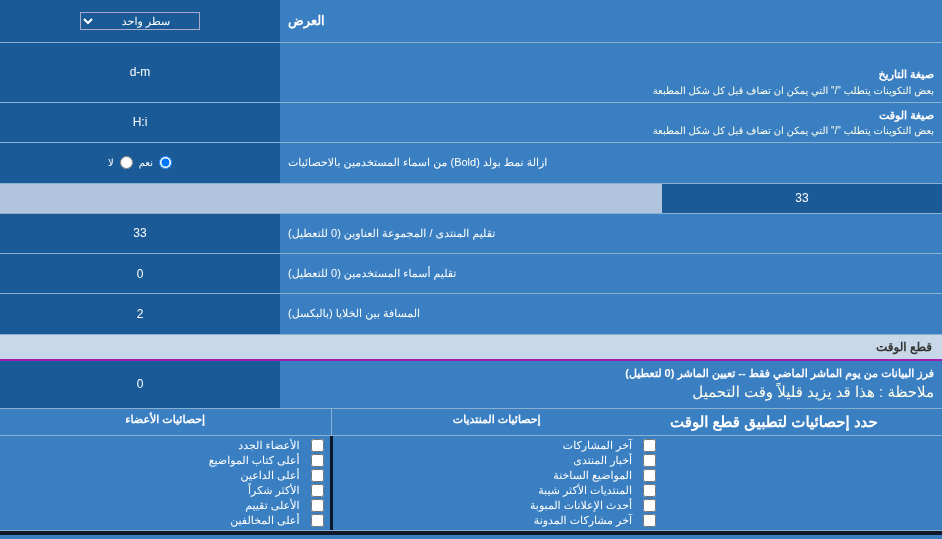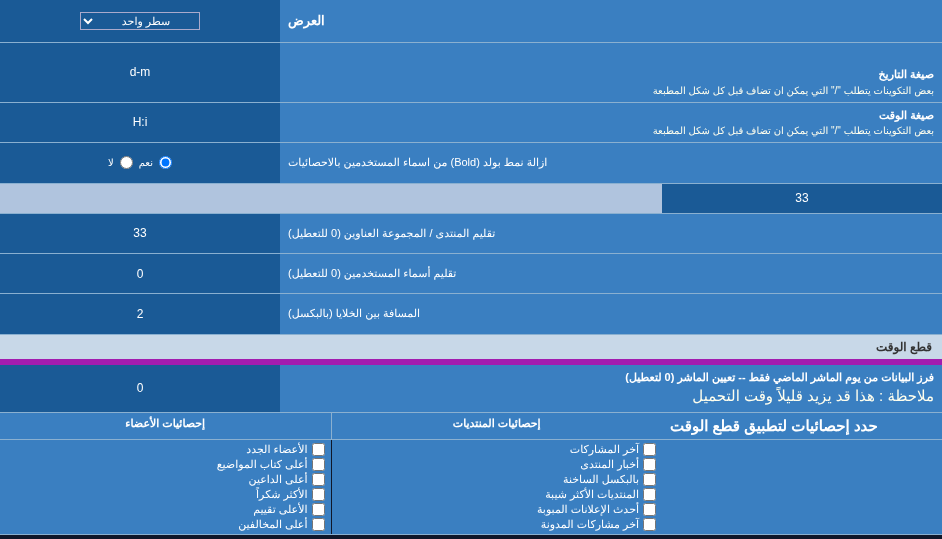--- a/index.html
+++ b/index.html
@@ -49,21 +49,21 @@
       font-size: 12px;
       width: 90%;
       outline: none;
     }
     .section-header {
       background: #c8d8e8;
       color: #333;
       font-weight: bold;
       text-align: right;
       padding: 5px 10px;
-      border-bottom: 6px solid #a21caf;
+      border-bottom: 2px solid #a21caf;
       font-size: 12px;
     }
     .radio-row {
       display: flex;
       align-items: center;
       gap: 6px;
       direction: rtl;
     }
     .radio-row label {
       color: #fff;
@@ -104,30 +104,30 @@
       font-weight: bold;
     }
     .checkbox-items-row {
       display: flex;
       border-bottom: 1px solid #8ab0d0;
     }
     .checkbox-col {
       flex: 1;
       background: #3a7fc1;
       padding: 3px 6px;
-      border-left: 1px solid #0f172a;
+      border-left: 3px solid #0f172a;
       display: flex;
       flex-direction: column;
       gap: 2px;
     }
     .checkbox-col:last-child { border-left: none; }
     .cb-item {
       display: flex;
       align-items: center;
-      gap: 4px;
+      gap: 11px;
       direction: rtl;
       color: #fff;
       font-size: 11px;
     }
     .cb-item input[type="checkbox"] {
       cursor: pointer;
     }
     .double-label {
       flex: 1;
       background: #3a7fc1;
@@ -241,21 +241,21 @@
         <div class="cb-item">
           <input type="checkbox" style="">
           <span>آخر المشاركات</span>
         </div>
         <div class="cb-item">
           <input type="checkbox" style="">
           <span>أخبار المنتدى</span>
         </div>
         <div class="cb-item">
           <input type="checkbox" style="">
-          <span>بالبكسل الساخنة</span>
+          <span>المواضيع الساخنة</span>
         </div>
         <div class="cb-item">
           <input type="checkbox" style="">
           <span>المنتديات الأكثر شيبة</span>
         </div>
         <div class="cb-item">
           <input type="checkbox" style="">
           <span>أحدث الإعلانات المبوبة</span>
         </div>
         <div class="cb-item">

